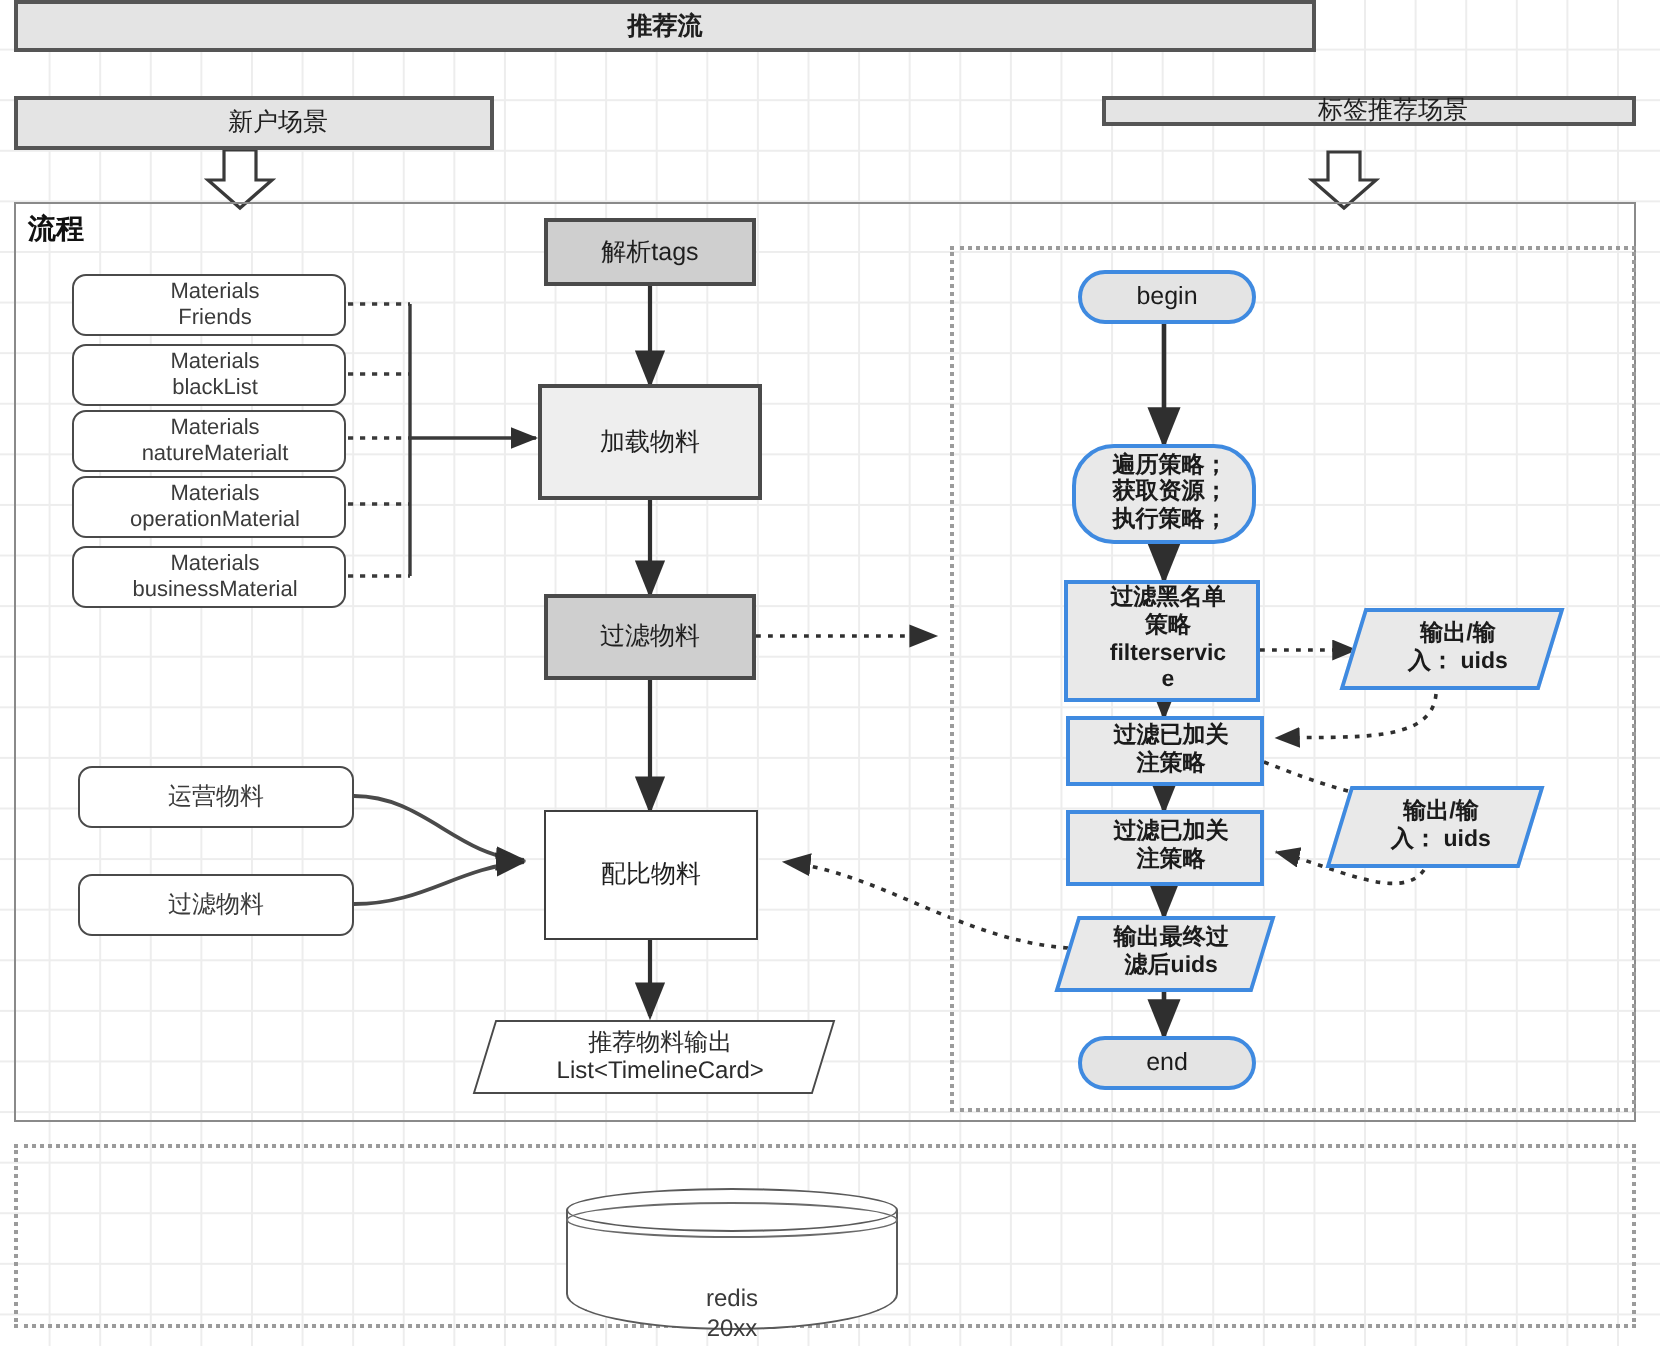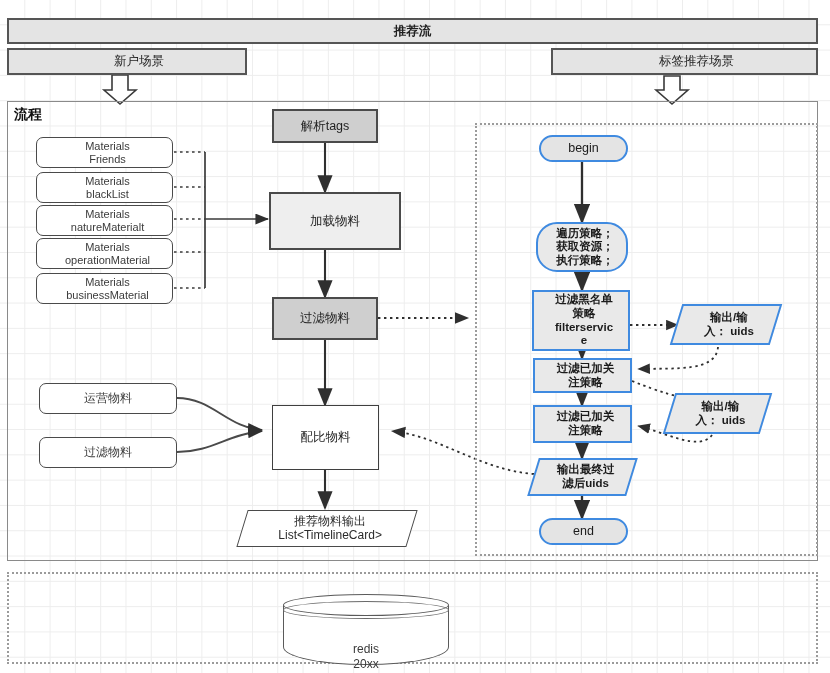--- a/index.html
+++ b/index.html
@@ -198,28 +198,28 @@
     <g stroke="#2f2f2f" fill="none" stroke-width="2.3">
       <path d="M582,162 L582,222" marker-end="url(#ahw)"></path>
       <path d="M582,272 L582,290" marker-end="url(#ahw)"></path>
       <path d="M582,351 L582,358" marker-end="url(#ahw)"></path>
       <path d="M582,393 L582,405" marker-end="url(#ahw)"></path>
       <path d="M582,443 L582,458" marker-end="url(#ahw)"></path>
       <path d="M582,496 L582,518" marker-end="url(#ahw)"></path>
     </g>
   </svg>
 
-  <div class="node banner" style="left:7px;top:18px;width:811px;height:26px;">
+  <div class="node banner" style="left:7px;top:0;width:651px;height:26px;">
     <span>推荐流</span>
   </div>
 
   <div class="node bar" style="left:7px;top:48px;width:240px;height:27px;">
     <span>新户场景</span>
   </div>
-  <div class="node bar" style="left:551px;top:48px;width:267px;height:27px;">
+  <div class="node bar" style="left:551px;top:48px;width:267px;height:15px;">
     <span>标签推荐场景</span>
   </div>
 
   <div class="flow-container" style="left:7px;top:101px;width:811px;height:460px;"></div>
   <div class="flow-title" style="left:14px;top:106px;">流程</div>
 
   <div class="node mat-box" style="left:36px;top:137px;width:137px;height:31px;">
     <span>
         <span style="display: block;">Materials</span>
         <span style="display: block;">Friends</span>
@@ -246,21 +246,21 @@
   <div class="node mat-box" style="left:36px;top:273px;width:137px;height:31px;">
     <span>
         <span style="display: block;">Materials</span>
         <span style="display: block;">businessMaterial</span>
       </span>
   </div>
 
   <div class="node rect-dgrey" style="left:272px;top:109px;width:106px;height:34px;">
     <span>解析tags</span>
   </div>
-  <div class="node rect-grey" style="left:269px;top:192px;width:132px;height:58px;">
+  <div class="node rect-grey" style="left:269px;top:192px;width:112px;height:58px;">
     <span>加载物料</span>
   </div>
   <div class="node rect-dgrey" style="left:272px;top:297px;width:106px;height:43px;">
     <span>过滤物料</span>
   </div>
   <div class="node rect-white" style="left:272px;top:405px;width:107px;height:65px;">
     <span>配比物料</span>
   </div>
 
   <div class="node mat-box" style="left:39px;top:383px;width:138px;height:31px;font-size:12px;">

